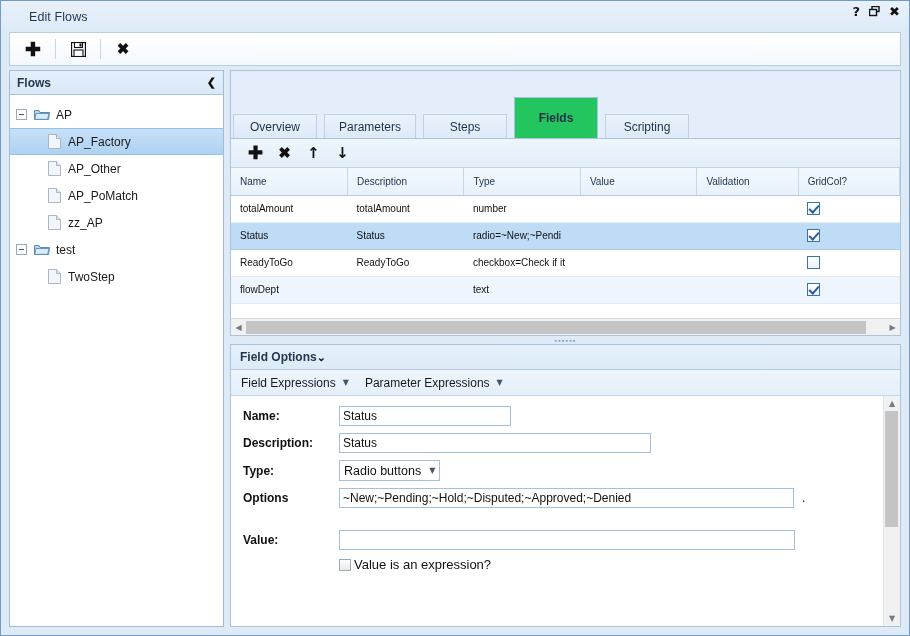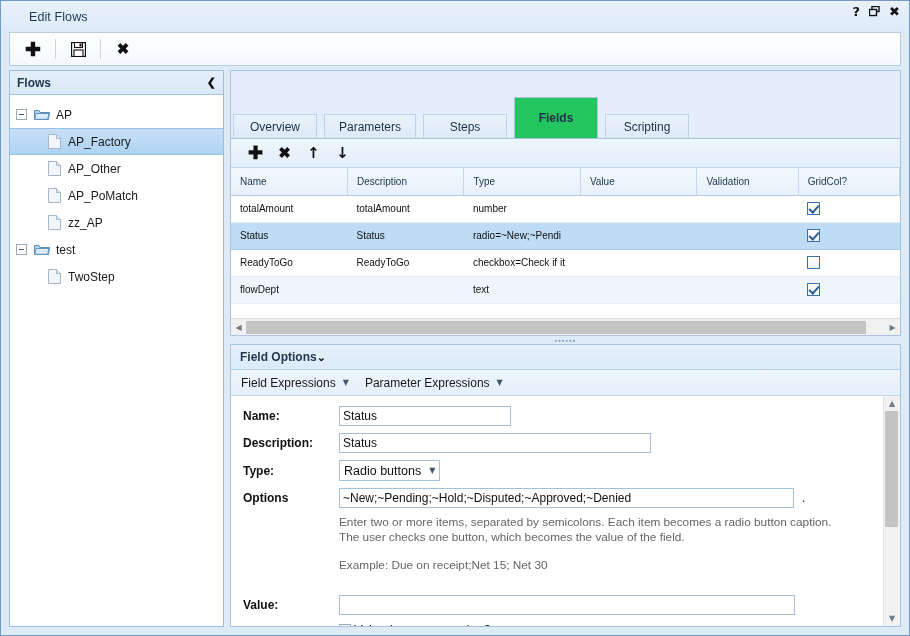--- a/index.html
+++ b/index.html
@@ -742,25 +742,20 @@
                 <span class="caret">▼</span>
               </div>
             </div>
 
             <div class="frow">
               <div class="flabel">Options</div>
               <input class="finput opt-w" type="text" value="~New;~Pending;~Hold;~Disputed;~Approved;~Denied" style="">
               <span class="dot-after">.</span>
             </div>
 
-            <div class="help">
-              <p>Enter two or more items, separated by semicolons. Each item becomes a radio button caption.</p>
-              <p>The user checks one button, which becomes the value of the field.</p>
-              <p class="example">Example: Due on receipt;Net 15; Net 30</p>
-            </div>
 
             <div class="frow value-row">
               <div class="flabel">Value:</div>
               <input class="finput val-w" type="text" placeholder="" style="">
             </div>
 
             <div class="exprow">
               <span class="cbx-plain"></span>
               <span class="expr-label">Value is an expression?</span>
             </div>

